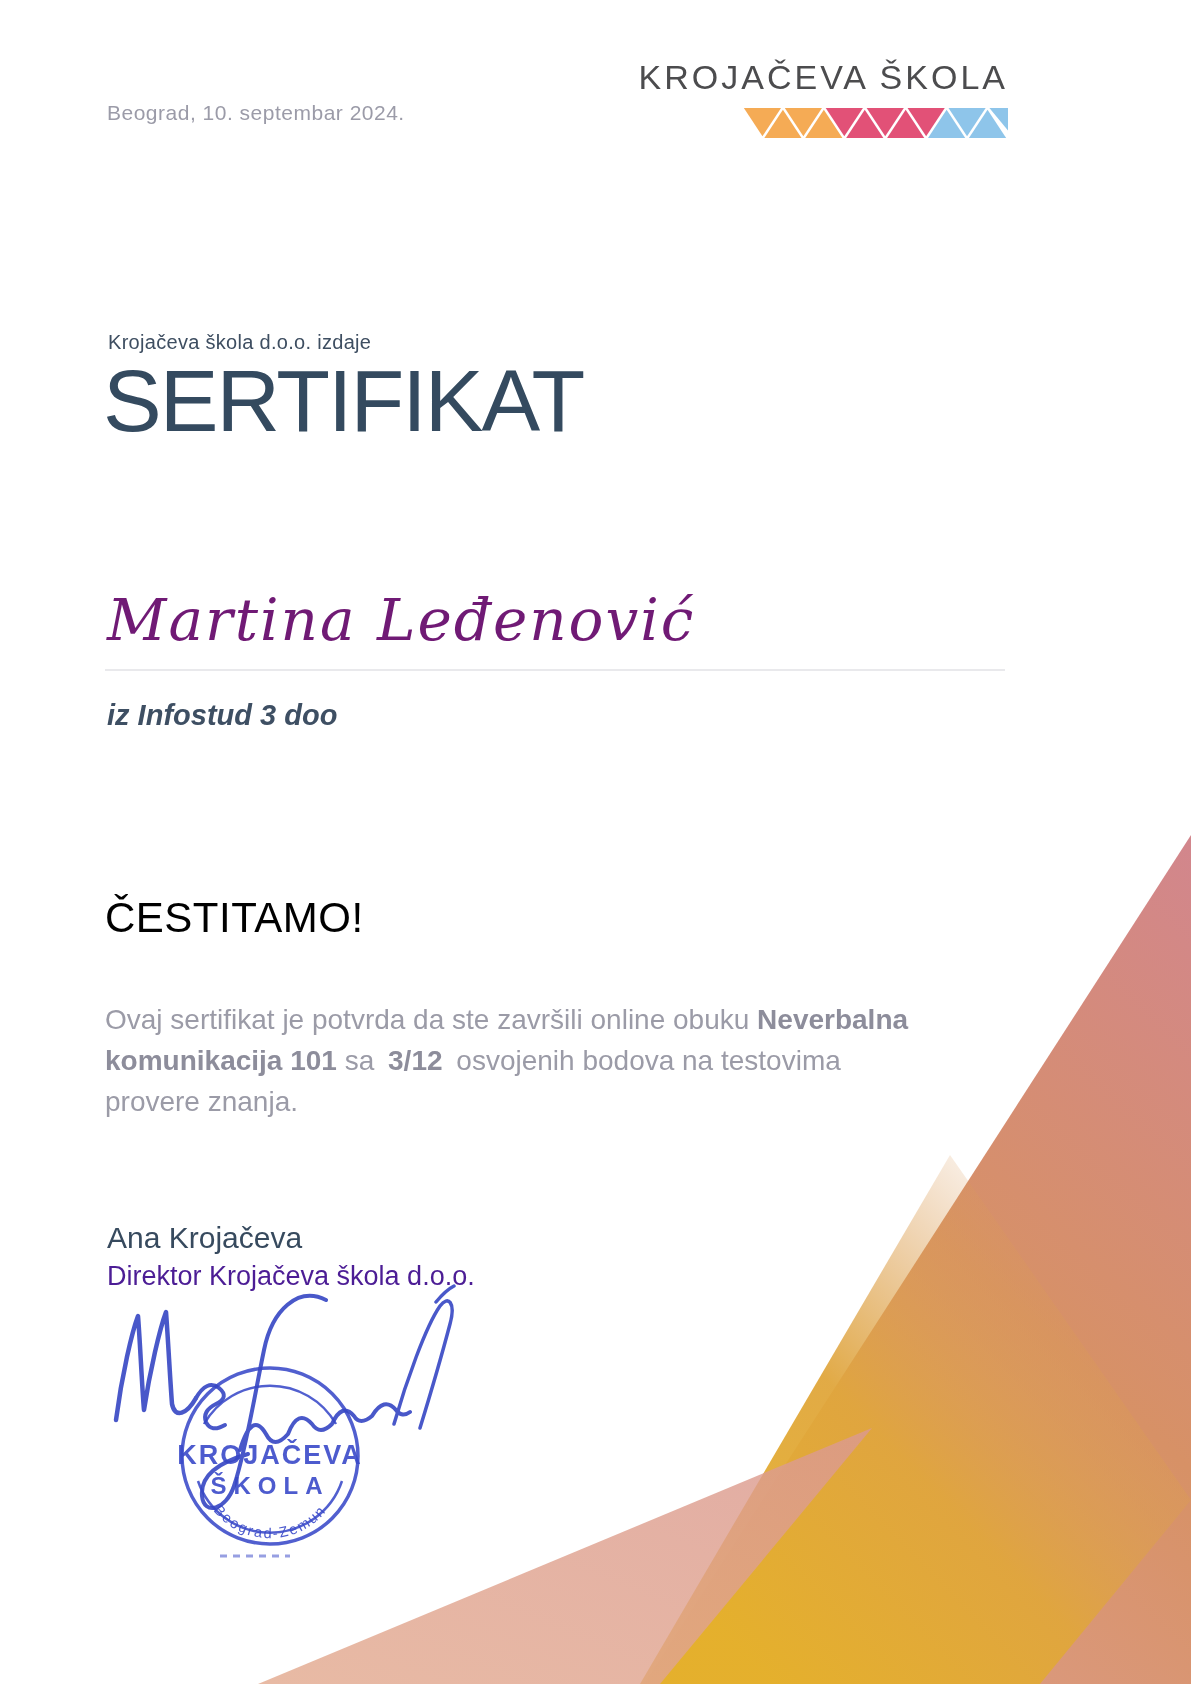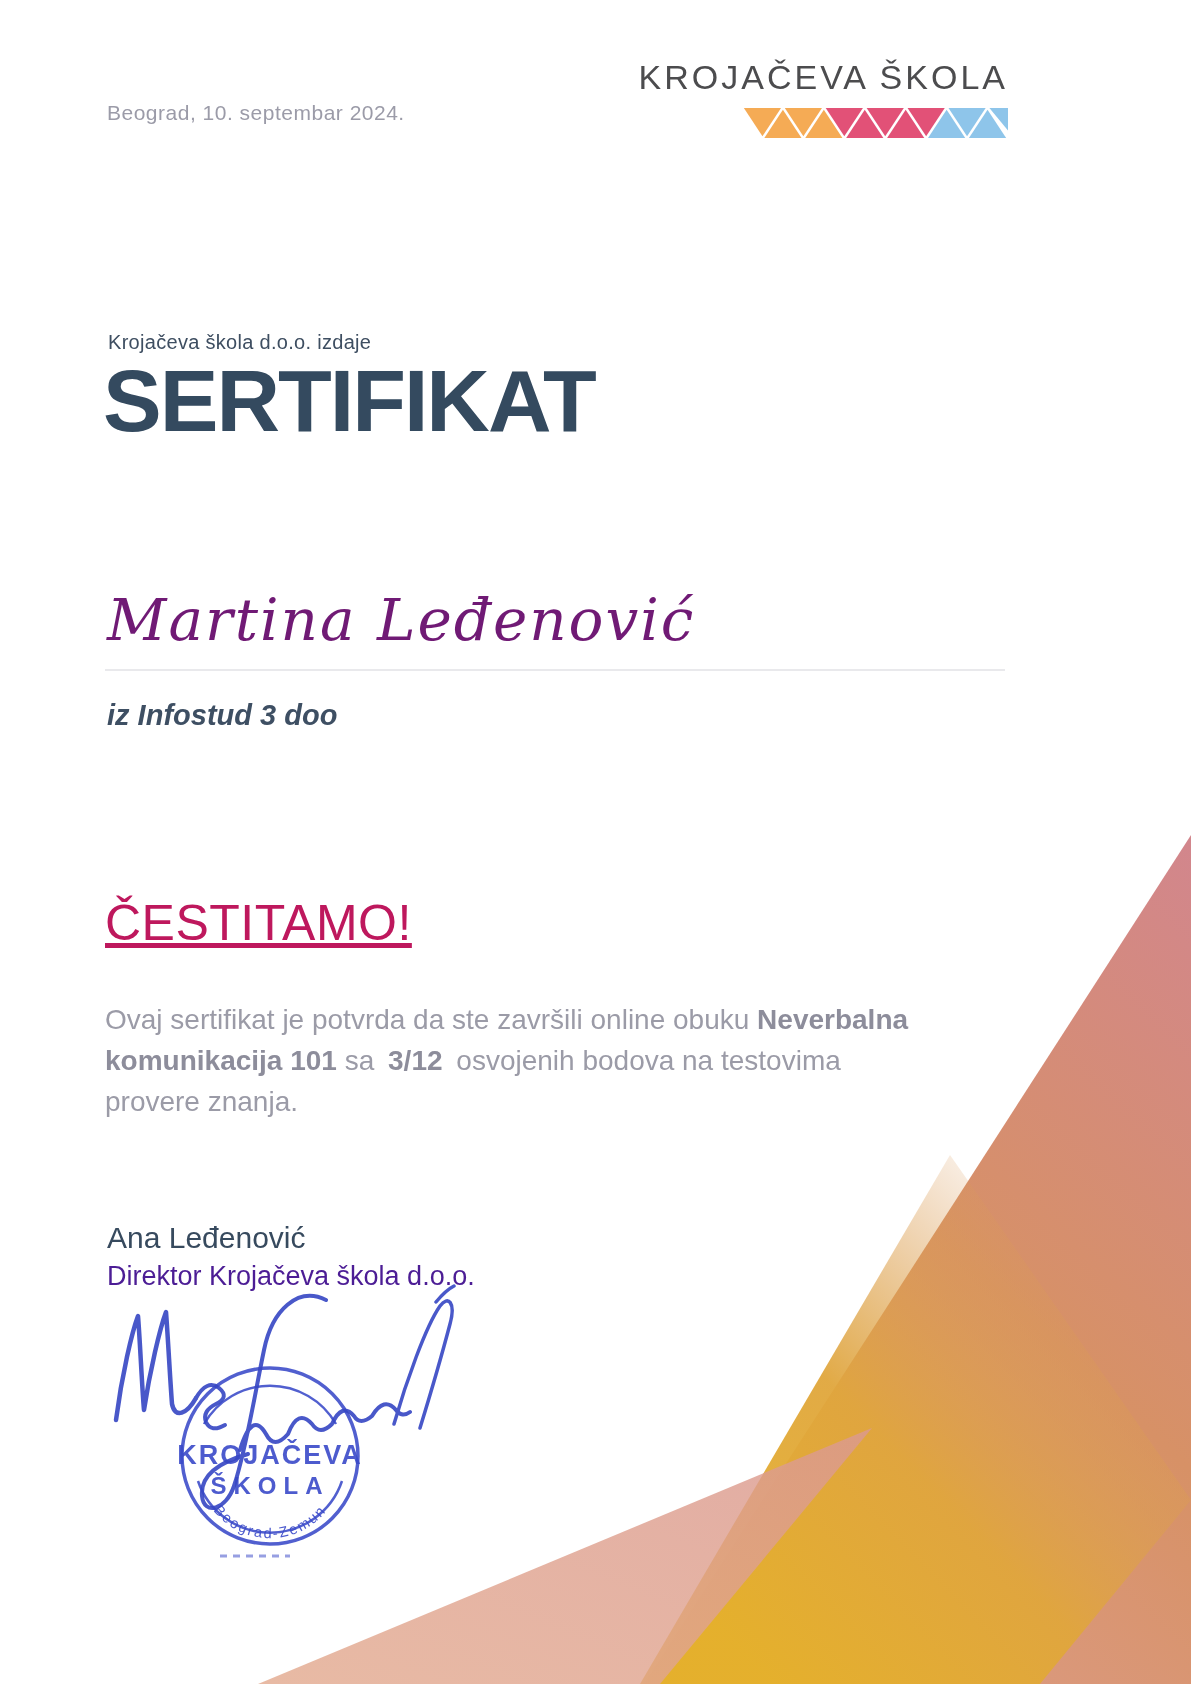--- a/index.html
+++ b/index.html
@@ -24,42 +24,42 @@
     letter-spacing:3px;white-space:nowrap;
   }
   .logo-band{display:inline-block;margin-top:9px;}
   
   .issuer-line{
     position:absolute;left:108px;top:331px;
     font-size:20px;color:#3e4e61;letter-spacing:.3px;
   }
   .cert-title{
     position:absolute;left:103px;top:350px;
-    font-size:88px;font-weight:700;color:#344a5f;
+    font-size:88px;font-weight:400;color:#344a5f;
     letter-spacing:-2px;line-height:1.15;
   }
   
   .recipient-name{
     position:absolute;left:107px;top:586px;
     font-family:"DejaVu Serif","Liberation Serif",serif;
     font-style:italic;font-size:58px;color:#701a75;
     letter-spacing:2px;white-space:nowrap;
   }
   .name-rule{
     position:absolute;left:105px;top:669px;width:900px;height:2px;
     background:#e9e9ec;
   }
   .recipient-company{
     position:absolute;left:107px;top:699px;
     font-style:italic;font-weight:600;font-size:29px;color:#3e4f63;text-align:right;
   }
   
   .congrats{
     position:absolute;left:105px;top:894px;
-    font-size:50px;font-weight:500;color:#be185d;letter-spacing:.5px;text-decoration:underline;
+    font-size:42px;font-weight:500;color:#000000;letter-spacing:.5px;
   }
   .body-par{
     position:absolute;left:105px;top:972px;width:832px;
     font-size:28px;line-height:1.46;color:#9b9ba7;
   }
   .body-par b{color:#8d8d9b;font-weight:700;}
   .score-val{padding:0 6px;}
   
   .signer-name{
     position:absolute;left:107px;top:1221px;
@@ -136,21 +136,21 @@
     <div class="congrats">ČESTITAMO!</div>
 
     <p class="body-par">
       <span>Ovaj sertifikat je potvrda da ste završili online obuku</span>
       <b>Neverbalna komunikacija 101</b>
       <span>sa</span>
       <b class="score-val">3/12</b>
       <span>osvojenih bodova na testovima provere znanja.</span>
     </p>
 
-    <div class="signer-name">Ana Leđenović</div>
+    <div class="signer-name">Ana Krojačeva</div>
     <div class="signer-title">Direktor Krojačeva škola d.o.o.</div>
 
     <svg class="signature" width="430" height="310" viewBox="0 0 430 310" aria-hidden="true">
       <g stroke="#3a4ac9" fill="none" opacity="0.88">
         <circle cx="182" cy="178" r="88" stroke-width="3.5"></circle>
         <path d="M 110,203 A 76,76 0 0 0 254,203" stroke-width="2.5"></path>
         <path d="M 116,146 A 76,76 0 0 1 248,146" stroke-width="2.5"></path>
         <path d="M132,278 h70" stroke-width="3" stroke-dasharray="7 6" opacity="0.6"></path>
       </g>
       <g font-family="Liberation Sans, DejaVu Sans, sans-serif" fill="#3a4ac9" opacity="0.9">

